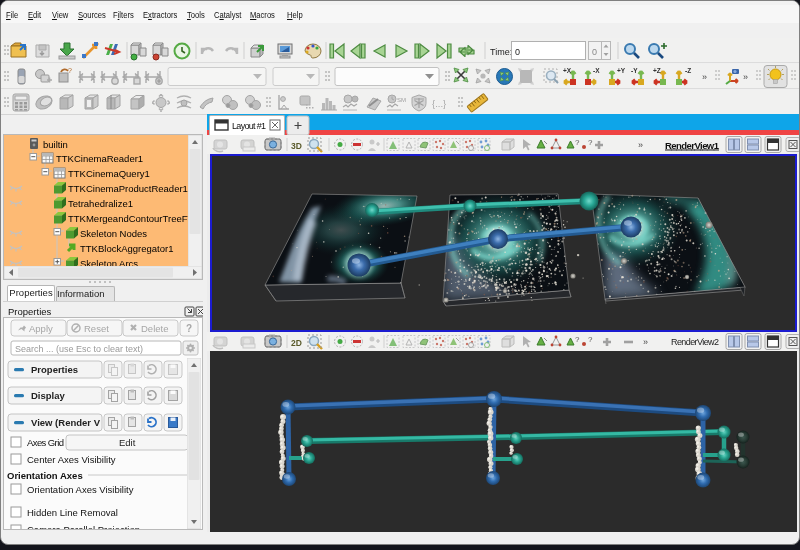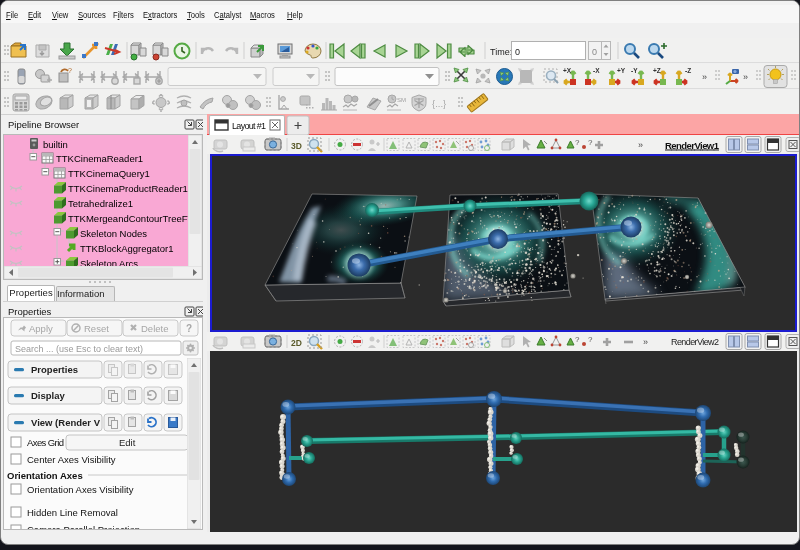--- a/index.html
+++ b/index.html
@@ -16,27 +16,27 @@
 #menubar span { transform:scaleX(0.8); transform-origin:0 50%; }
 #titletext { transform:scaleX(0.78); transform-origin:0 50%; }
 
 .toolrow { left:0; width:100%; background:#f1f1f0; }
 #tr1 { top:37px; height:25px; border-bottom:1px solid #dcdcdc; }
 #tr2 { top:63px; height:25px; border-bottom:1px solid #dcdcdc; }
 #tr3 { top:89px; height:25px; border-bottom:1px solid #d4d4d4; }
 
 #leftdock { left:2px; top:113px; width:200px; height:432px; }
 .docktitle { left:0; width:200px; height:18px; background:#f0f0f0; font-size:9.5px; color:#111; border-top:1px solid #d0d0d0; }
-#tree { left:0; top:20px; width:200px; height:146px; background:#f9a8d4; border:1px solid #b9b9b9; font-size:12px; color:#000;padding-left:32px; }
+#tree { left:0; top:20px; width:200px; height:146px; background:#fdba74; border:1px solid #b9b9b9; font-size:12px; color:#000;padding-left:32px; }
 
 .tab { position:absolute; font-size:9.5px; height:16px; padding:1px 7px 0 7px; border:1px solid #b6b6b6; border-bottom:none; border-radius:2px 2px 0 0; background:#e4e4e4; color:#222; }
 .tabsel { background:#fff; height:17px; }
 
 #mainarea { left:206px; top:113px; width:592px; height:418px; background:#ececec; }
-#viewtabbar { left:0; top:0; width:100%; height:21px; background:#fca5a5; border-bottom:1px solid #ef4444;}
+#viewtabbar { left:0; top:0; width:100%; height:21px; background:#0ea5e9; border-bottom:5px solid #ef4444;}
 .vtoolbar { left:0; width:100%; height:19px; background:#f1f1f0; }
 .rv { left:3px; width:587px; background:#2b2b2b; overflow:hidden; }
 
 #statusbar { left:0; top:531px; width:100%; height:14px; background:#f0f0f0; }
 </style>
 </head>
 <body>
 <div id="win">
 
   <div class="abs" id="titlebar"></div>
@@ -492,29 +492,20 @@
             <line x1="475" y1="9.5" x2="475" y2="12.5"></line>
             <line x1="478" y1="9.5" x2="478" y2="14"></line>
             <line x1="481" y1="9.5" x2="481" y2="12.5"></line>
             <line x1="484" y1="9.5" x2="484" y2="14"></line>
           </g>
         </g>
   </svg>
   </div>
 
   <div class="abs" id="leftdock">
-    <div class="abs docktitle" style="top:0">
-        <span style="position:absolute;left:5px;top:4px">Pipeline Browser</span>
-      <svg width="200" height="18" style="position:absolute;left:0;top:0">
-        <rect x="182" y="5" width="9" height="9" fill="none" stroke="#444" rx="1"></rect>
-          <path d="M185 10.5 h3.5 v-3.5 m0 3.5 l-4 -4" stroke="#444" fill="none"></path>
-        <rect x="193" y="5" width="9" height="9" fill="none" stroke="#444" rx="1"></rect>
-          <path d="M195 7 l5 5 m0 -5 l-5 5" stroke="#444" fill="none"></path>
-      </svg>
-    </div>
     <div class="abs" id="tree">
       <svg width="198" height="144" style="position:absolute;left:0;top:0" font-size="9.5" fill="#000" font-family="Liberation Sans">
 
         <g stroke="#c6c6c6">
           <line x1="29" y1="9" x2="29" y2="21"></line>
           <line x1="29" y1="21" x2="36" y2="21"></line>
           <line x1="41" y1="28" x2="41" y2="36"></line>
             <line x1="41" y1="36" x2="48" y2="36"></line>
           <line x1="53" y1="43" x2="53" y2="126"></line>
           <line x1="53" y1="51" x2="58" y2="51"></line>

